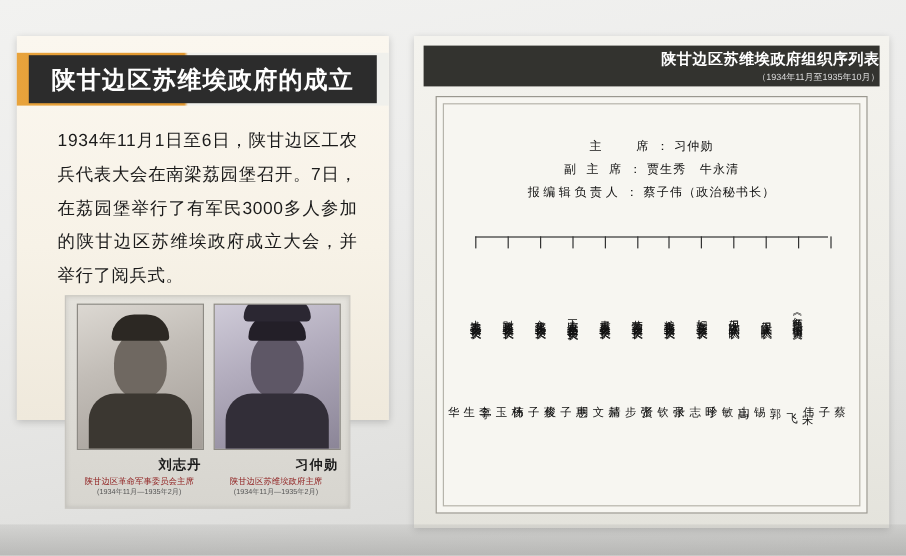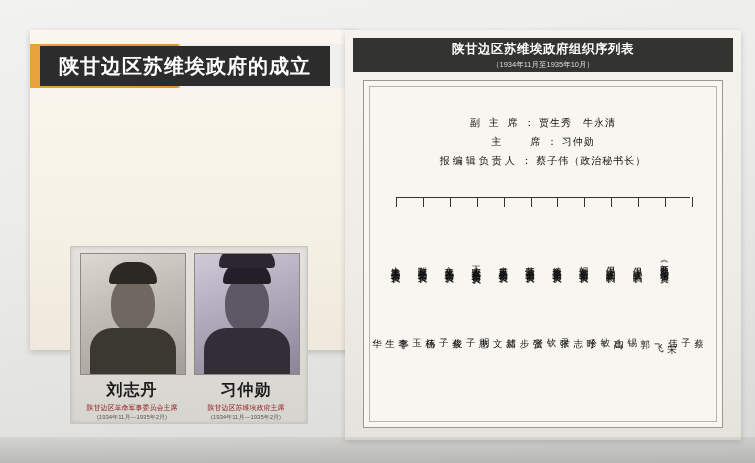--- a/index.html
+++ b/index.html
@@ -22,27 +22,26 @@
   #wall::after {
     content: "";
     position: absolute;
     left: 0; right: 0; bottom: 0;
     height: 26px;
     background: linear-gradient(180deg, rgba(170,170,168,0.25), rgba(140,140,138,0.45));
   }
   
   #left-panel {
     position: absolute;
-    left: 30px;
+    left: 14px;
     top: 30px;
     width: 310px;
     height: 320px;
     background: linear-gradient(180deg, #fbf7ef 0%, #f7f2e7 55%, #efe9dc 100%);
     box-shadow: 0 2px 6px rgba(0,0,0,0.18);
-    padding-left: 18px;
   }
   #title-band {
     position: absolute;
     left: 0;
     top: 14px;
     width: 100%;
     height: 44px;
     background: linear-gradient(90deg, #e8a33c 0%, #e0952c 45%, #f0f0ec 46%, #f0f0ec 100%);
   }
   #title-band-inner {
@@ -142,22 +141,22 @@
   }
   .head .body {
     width: 86px;
     height: 46px;
     margin: -4px auto 0 auto;
     border-radius: 22px 22px 0 0;
   }
   .p1 .body { background: #3b3731; }
   .p2 .body { background: #322e38; }
   .cap-name {
-    text-align: center;
-    font-size: 16px;
+    text-align: right;
+    font-size: 11px;
     font-weight: bold;
     color: #1b1b1b;
     margin-top: 5px;
     letter-spacing: 1px;
   }
   .cap-role {
     text-align: center;
     font-size: 7px;
     color: #8d1a1a;
     margin-top: 2px;
@@ -183,21 +182,21 @@
   }
   #right-header {
     position: absolute;
     left: 8px;
     top: 8px;
     width: 380px;
     height: 34px;
     background: #33332f;
     display: flex;
     flex-direction: column;
-    align-items: center;
+    align-items: flex-end;
     justify-content: center;
   }
   #right-title {
     color: #fff;
     font-size: 12.5px;
     font-weight: bold;
     letter-spacing: 0.5px;
   }
   #right-subtitle {
     color: #ddd;
@@ -288,20 +287,21 @@
 
 <div id="wall">
 
   <div id="left-panel">
 
     <div id="title-band"></div>
     <div id="title-band-inner">
       <span id="title-text">陕甘边区苏维埃政府的成立</span>
     </div>
 
+    <div id="body-text">1934年11月1日至6日，陕甘边区工农兵代表大会在南梁荔园堡召开。7日，在荔园堡举行了有军民3000多人参加的陕甘边区苏维埃政府成立大会，并举行了阅兵式。</div>
 
     <div id="photo-frame">
       <div class="photo-row">
 
         <div class="portrait-block">
           <div class="portrait p1">
             <div class="head">
               <div class="hair"></div>
               <div class="face"></div>
               <div class="body"></div>
@@ -335,28 +335,28 @@
     <div id="right-header">
       <div id="right-title">陕甘边区苏维埃政府组织序列表</div>
       <div id="right-subtitle">（1934年11月至1935年10月）</div>
     </div>
 
     <div id="chart-box">
       <div id="chart-inner">
 
         <div id="leaders">
           <div class="leader-line">
+            <span class="lbl">主　　席</span>
+            ：
+            <span>习仲勋</span>
+          </div>
+          <div class="leader-line">
             <span class="lbl">副 主 席</span>
             ：
             <span>贾生秀　牛永清</span>
-          </div>
-          <div class="leader-line">
-            <span class="lbl">主　　席</span>
-            ：
-            <span>习仲勋</span>
           </div>
           <div class="leader-line">
             <span class="lbl">报编辑负责人</span>
             ：
             <span>蔡子伟（政治秘书长）</span>
           </div>
         </div>
 
         <div id="hbar"></div>
         <div id="ticks">

